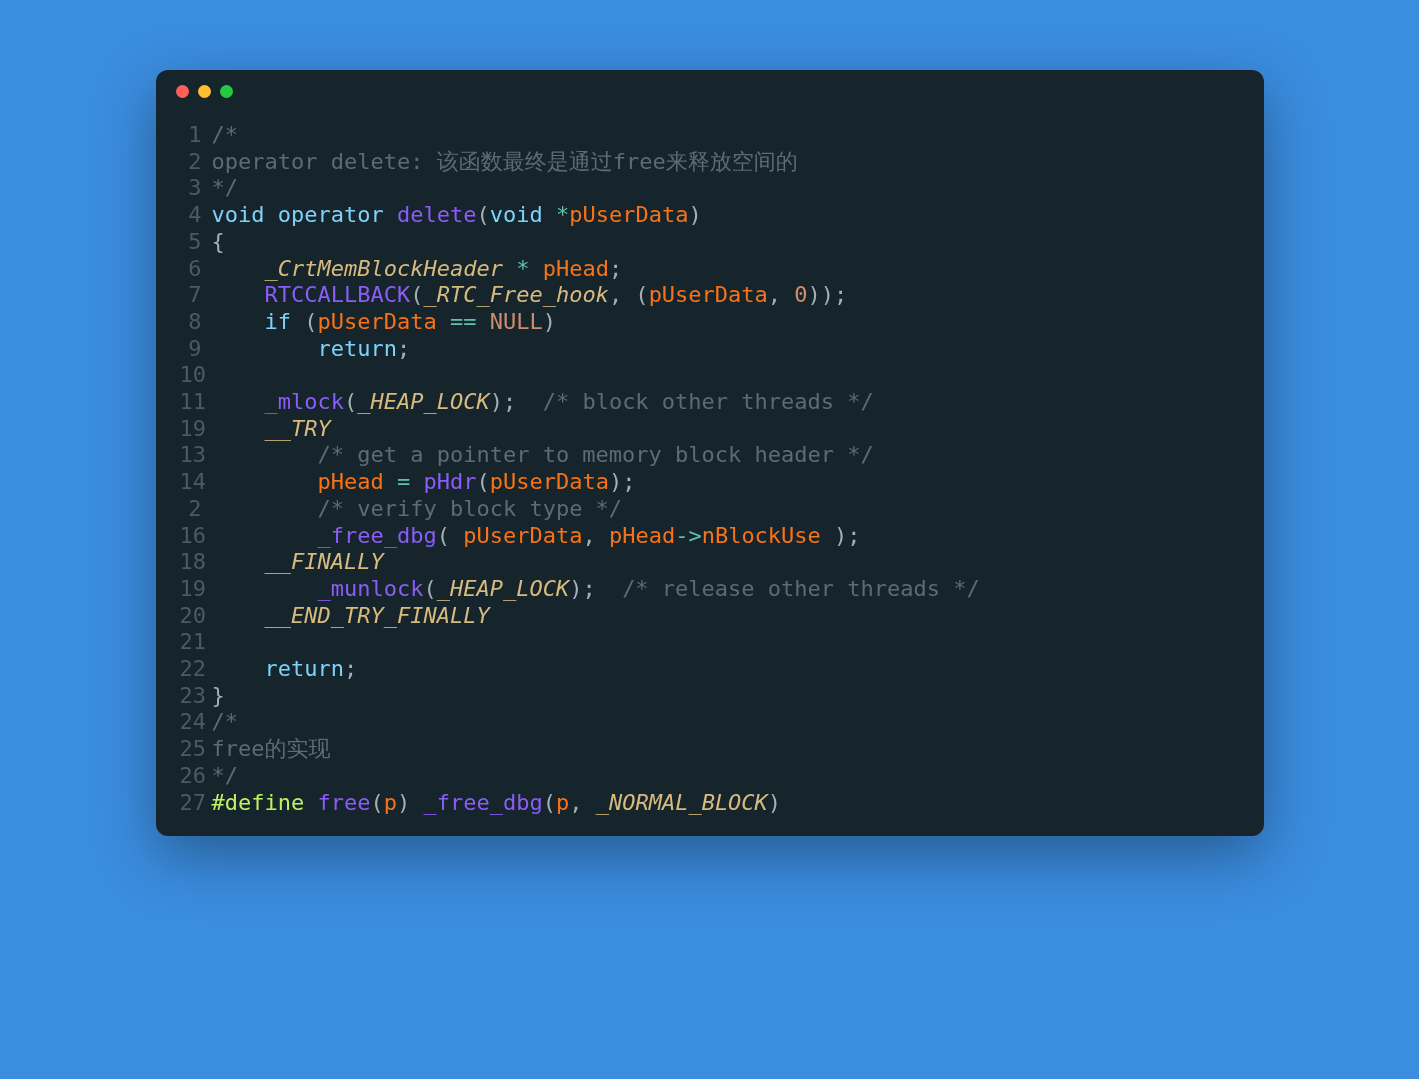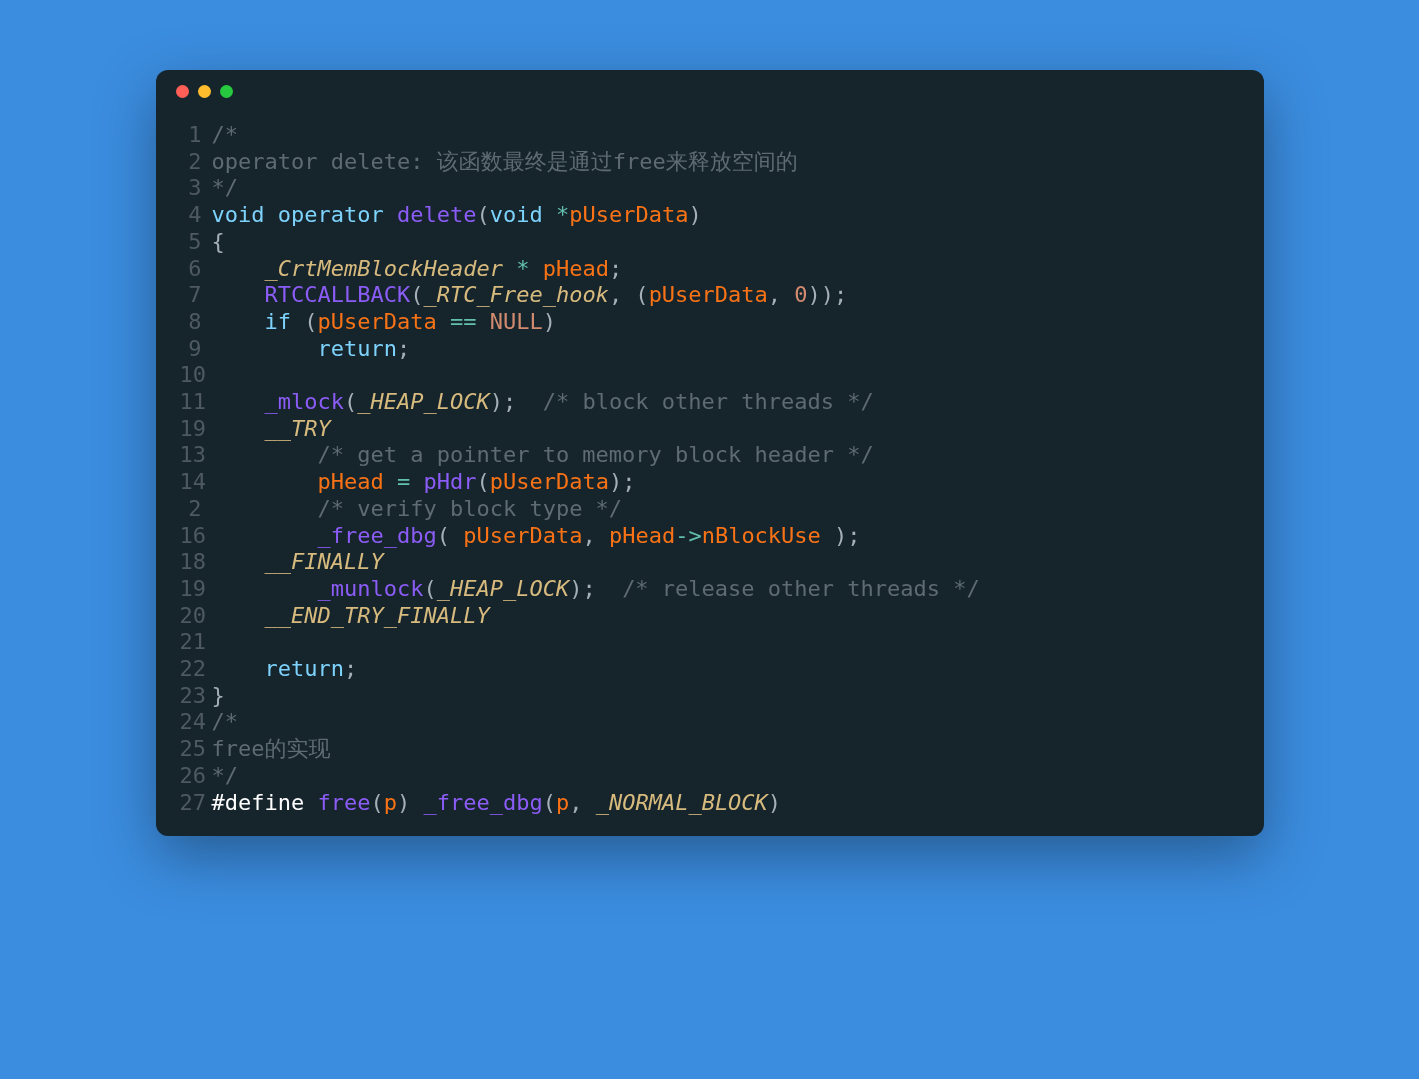--- a/index.html
+++ b/index.html
@@ -55,21 +55,21 @@
   .code { flex: 1; }
   
   .c-comment { color: #5e6b72; }
   .c-kw      { color: #7dd3fc; }   
   .c-fn      { color: #8b5cf6; text-align: right; }   
   .c-ident   { color: #d7ba7d; font-style: italic; }   
   .c-param   { color: #f97316; text-align: right; }   
   .c-const   { color: #d28b6f; }   
   .c-punc    { color: #a4b0b6; }   
   .c-op      { color: #63c0ae; }   
-  .c-def     { color: #ffffff; }
+  .c-def     { color: #bef264; }
 </style>
 </head>
 <body>
 
 <div class="window">
   <div class="titlebar">
     <div class="dot red"></div>
     <div class="dot yellow"></div>
     <div class="dot green"></div>
   </div>

